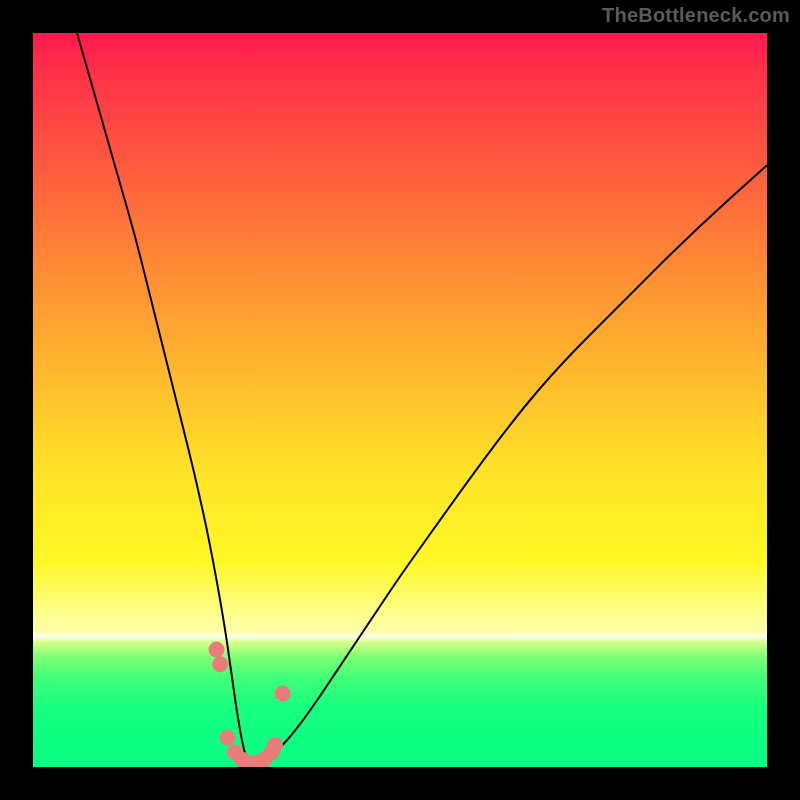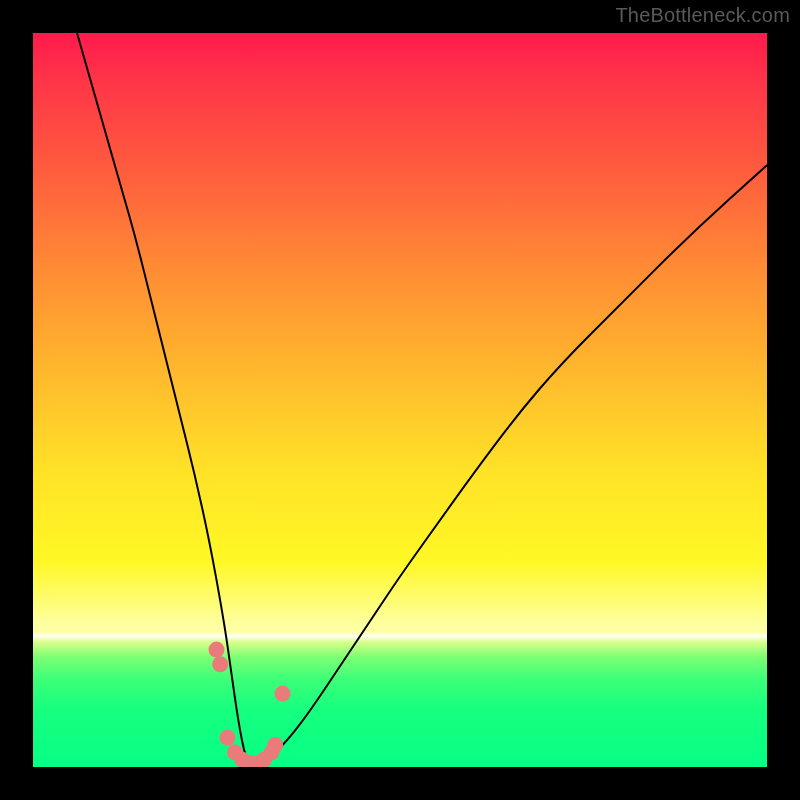--- a/index.html
+++ b/index.html
@@ -47,21 +47,21 @@
       #17ff7f 92%,
       #06ff84 100%
     );
   }
   .watermark {
     position: absolute;
     top: 4px;
     right: 10px;
     color: #5a5a5a;
     font-size: 20px;
-    font-weight: 400;
+    font-weight: 700;
     letter-spacing: 0.2px;
     user-select: none;
   }
   svg.curves {
     position: absolute;
     left: 0; top: 0;
     width: 734px; height: 734px;
   }
 </style>
 </head>

